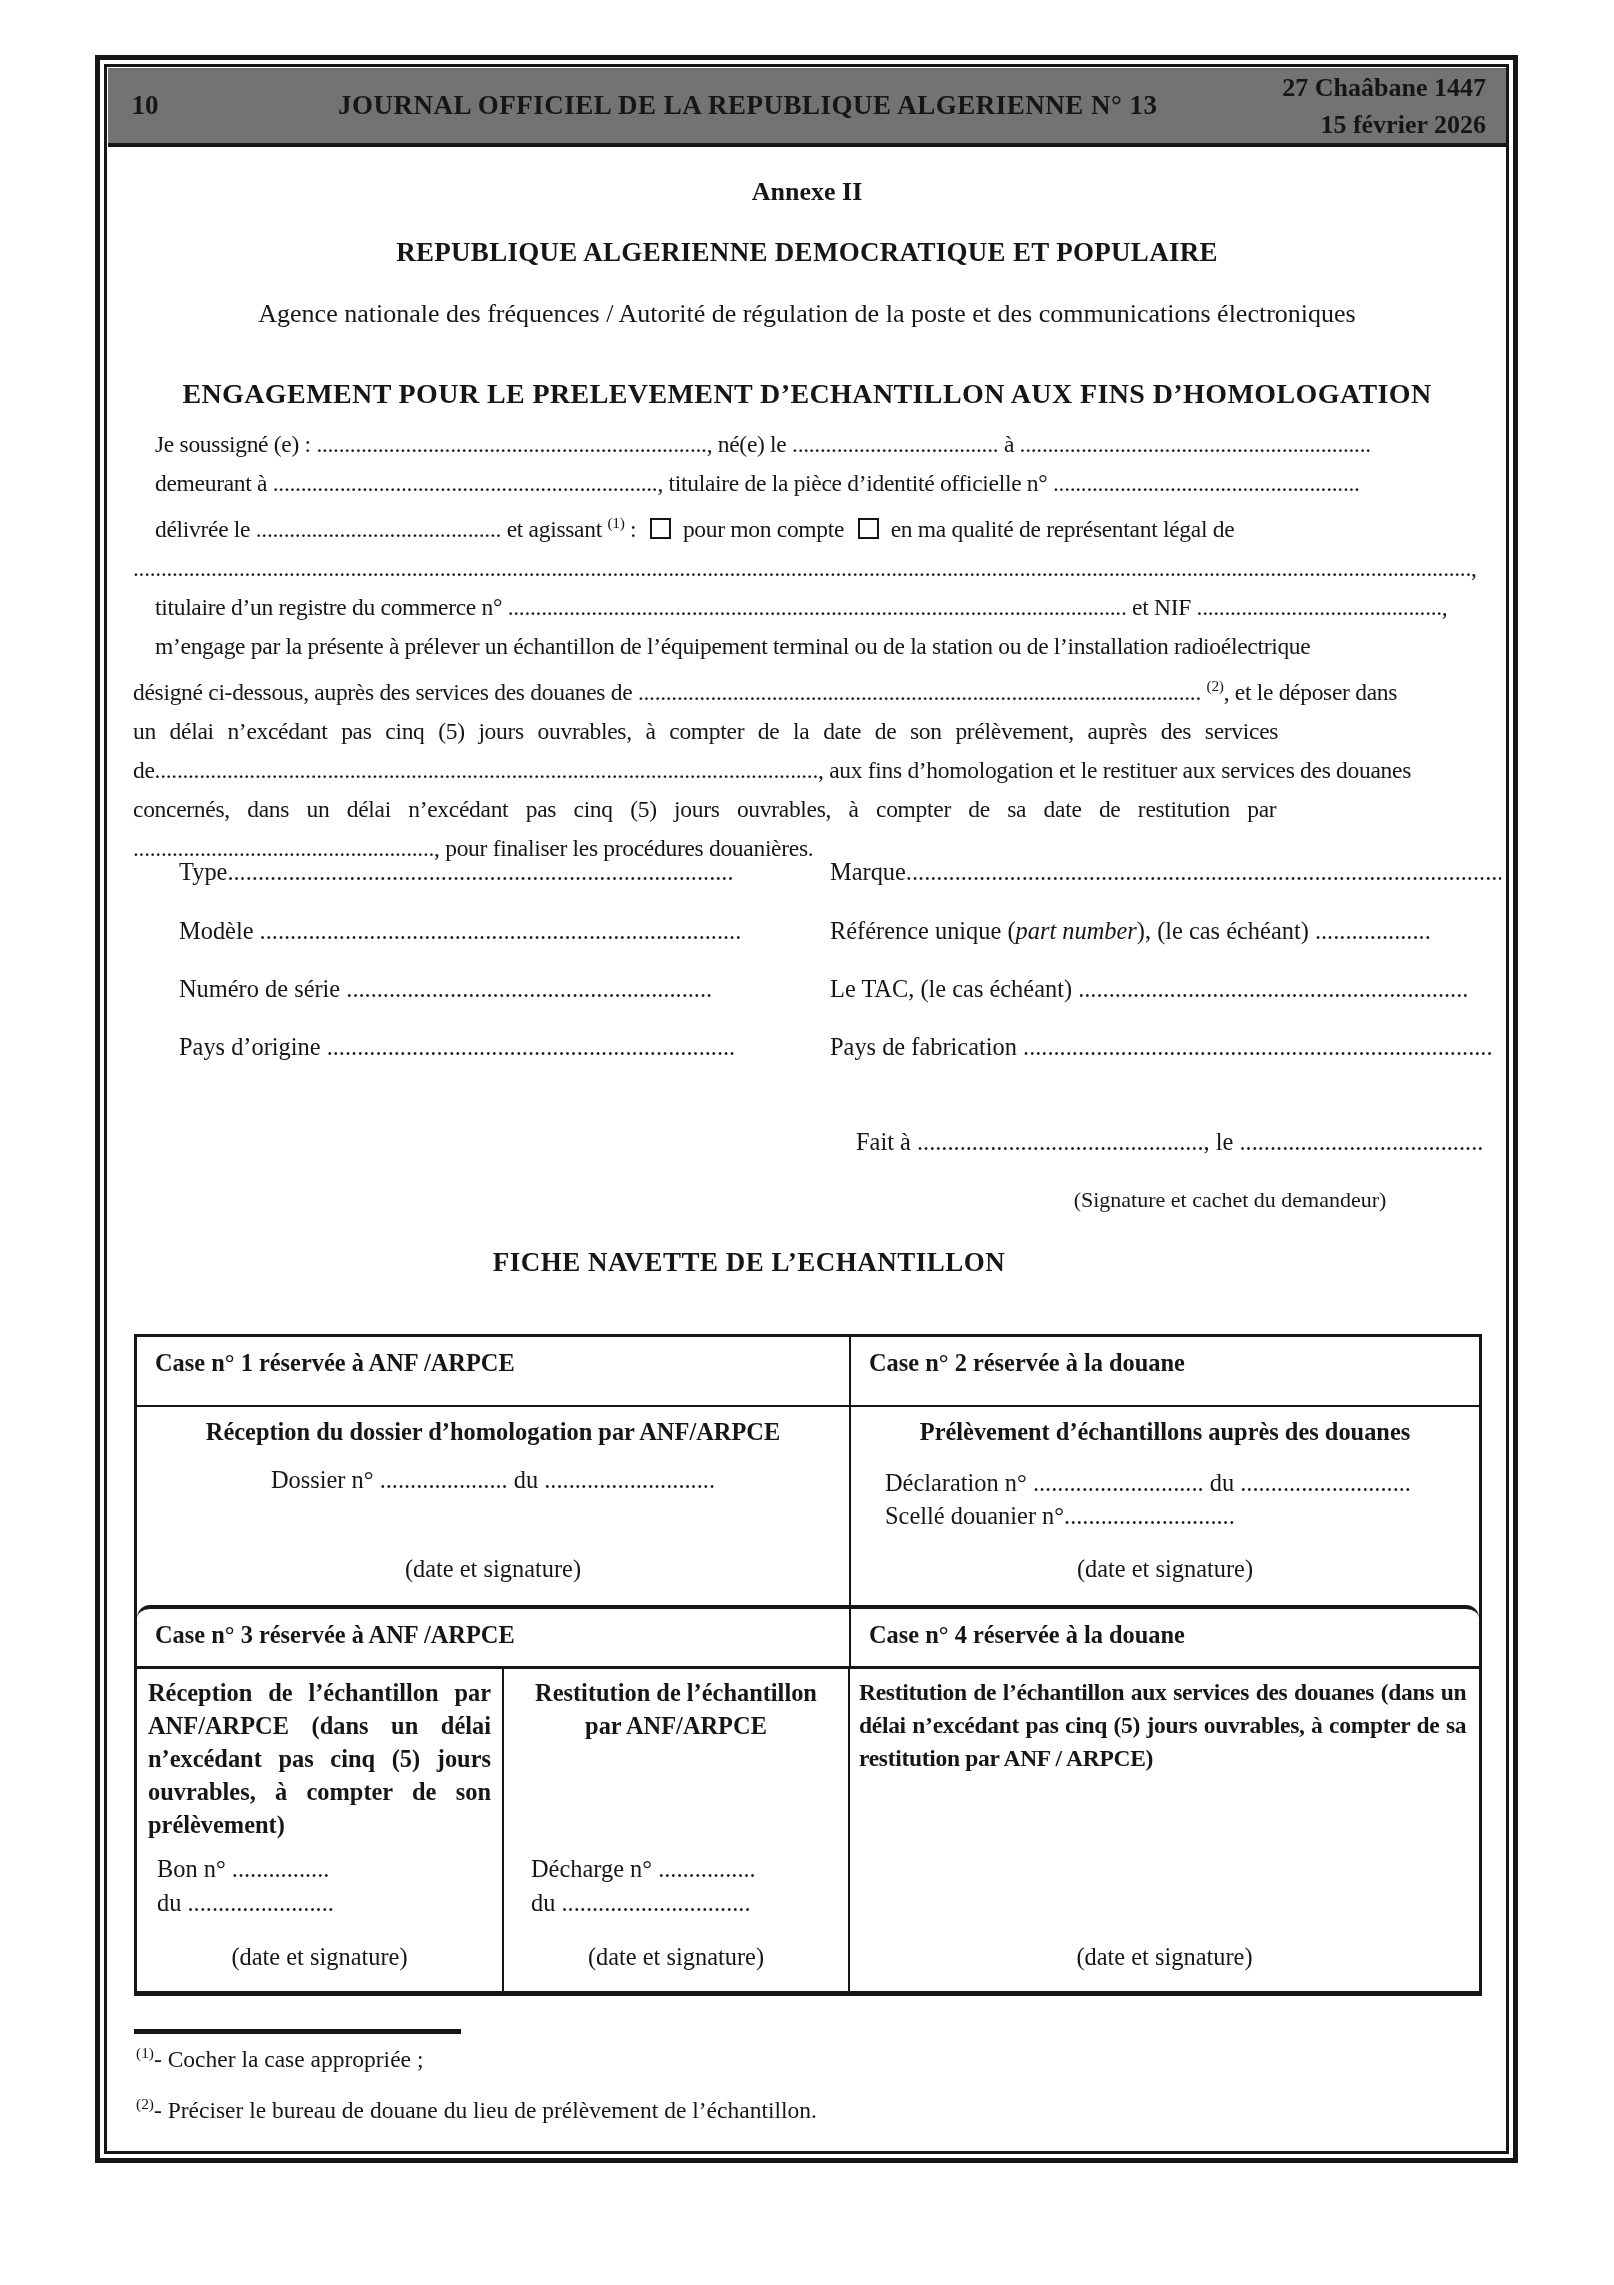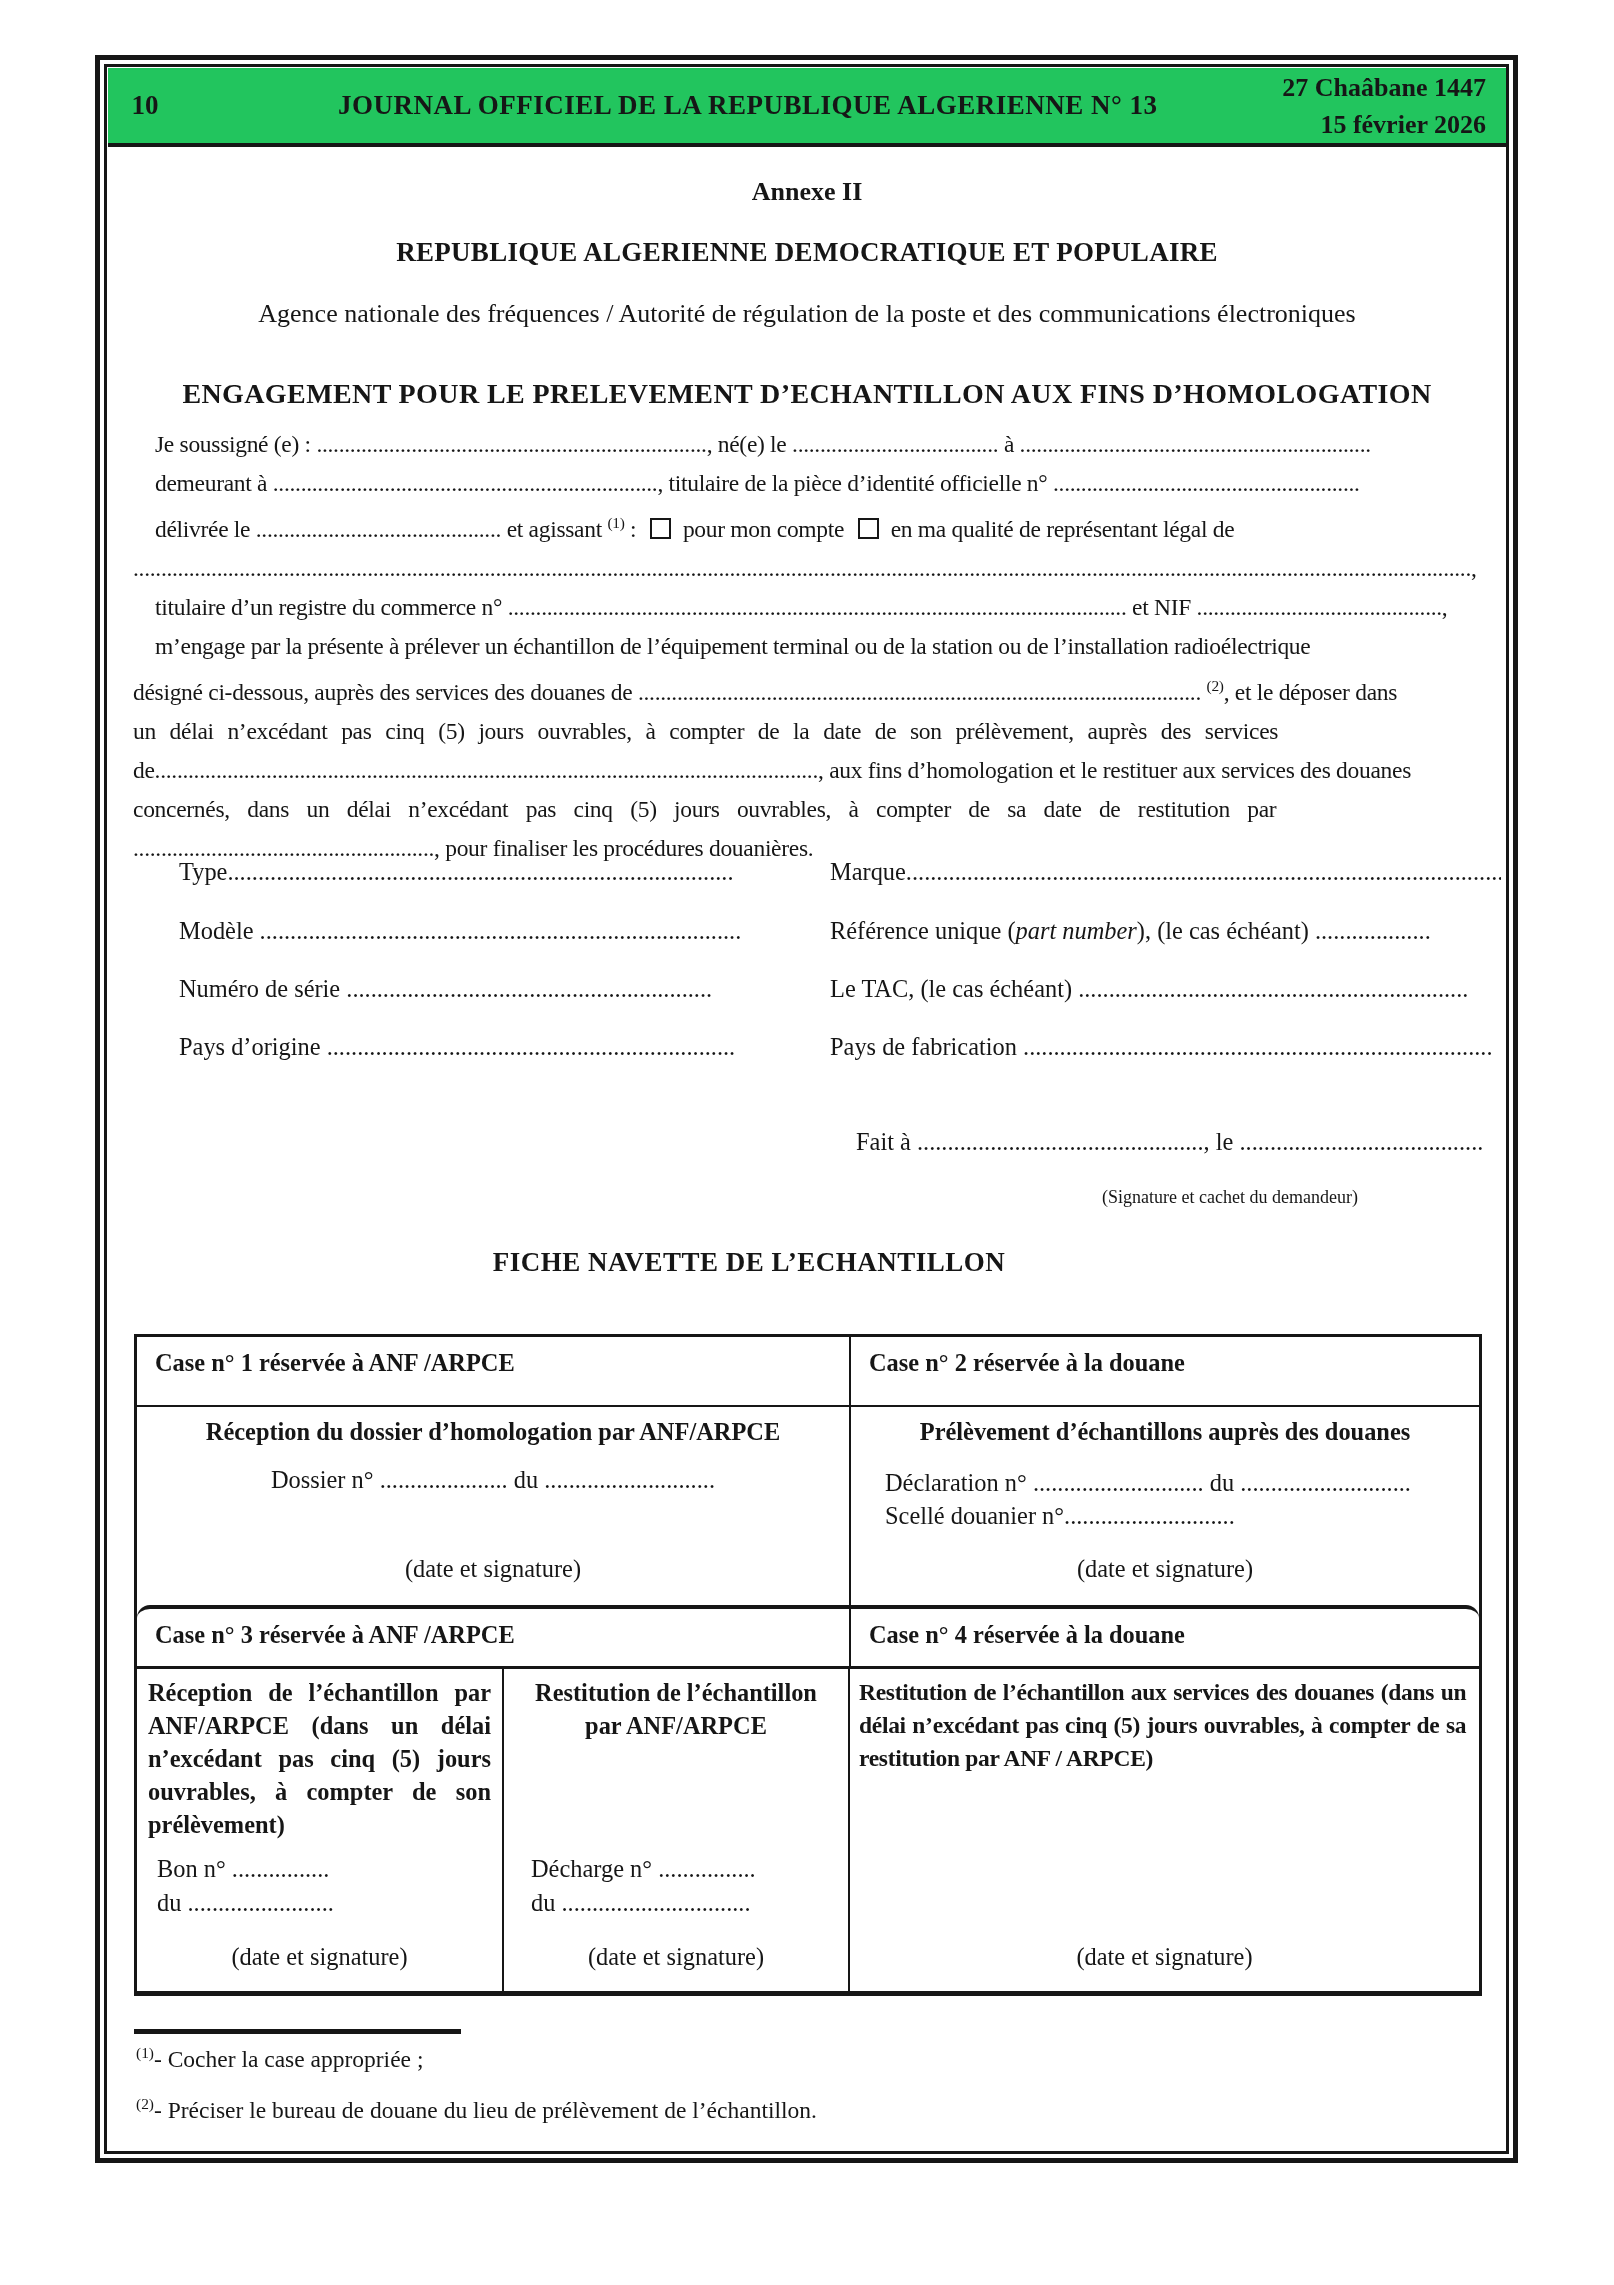--- a/index.html
+++ b/index.html
@@ -6,21 +6,21 @@
   .page { position:relative; width:1615px; height:2285px; background:#fff;
           font-family:"Liberation Serif", serif; color:#161616; overflow:hidden; }
 
   
   .frame { position:absolute; left:95px; top:55px; width:1423px; height:2108px;
            border:5.4px solid #161616; box-sizing:border-box; }
   .frame-inner { position:absolute; inset:3.6px; border:3.6px solid #161616; }
 
   
   .band { position:absolute; left:108px; top:68px; width:1398px; height:75px;
-          background:#22c55e; border-bottom:4.5px solid #161616;
+          background:#737373; border-bottom:4.5px solid #161616;
           display:flex; align-items:center; box-sizing:content-box; }
   .band .pagenum { width:109px; padding-left:23.5px; font-weight:bold; font-size:27px; }
   .band .jtitle  { flex:1; text-align:center; font-weight:bold; font-size:27px; letter-spacing:0.5px; }
   .band .dates   { width:231px; padding-right:20px; text-align:right; font-weight:bold;
                    font-size:26px; line-height:37px; }
 
   .center-line { position:absolute; left:108px; width:1398px; text-align:center; }
   .annex      { top:177px; font-weight:bold; font-size:26px; }
   .republic   { top:237px; font-weight:bold; font-size:27px; letter-spacing:0.3px; }
   .agency     { top:299px; font-size:26px; }
@@ -35,21 +35,21 @@
   .checkbox { display:inline-block; width:17px; height:17px; border:2.7px solid #161616;
               vertical-align:-1.8px; margin:0 6.3px 0 8.1px; }
 
   
   .field-row { position:absolute; font-size:24.4px; white-space:nowrap; overflow:hidden; }
   .fl { left:179px; width:561px; }
   .fr { left:830px; width:671px; }
 
   .fait { position:absolute; left:856px; top:1128px; width:644px; font-size:24.4px;
           white-space:nowrap; overflow:hidden; }
-  .sign-note { position:absolute; left:995px; top:1187px; width:470px; text-align:center; font-size:18px; }
+  .sign-note { position:absolute; left:995px; top:1187px; width:470px; text-align:center; font-size:22px; }
   .fiche-title { position:absolute; left:108px; top:1247px; width:1282px; text-align:center;
                  font-weight:bold; font-size:27px; letter-spacing:0.5px; }
 
   
   .ftable { position:absolute; left:134px; top:1334px; width:1348px; height:662px;
             border:3.6px solid #161616; border-bottom-width:5.4px; box-sizing:border-box;
             display:flex; flex-direction:column; font-size:24.4px; }
   .trow { display:flex; box-sizing:border-box; }
   .row-a { height:68px; }
   .row-b { height:200px; border-top:2.7px solid #161616; }

